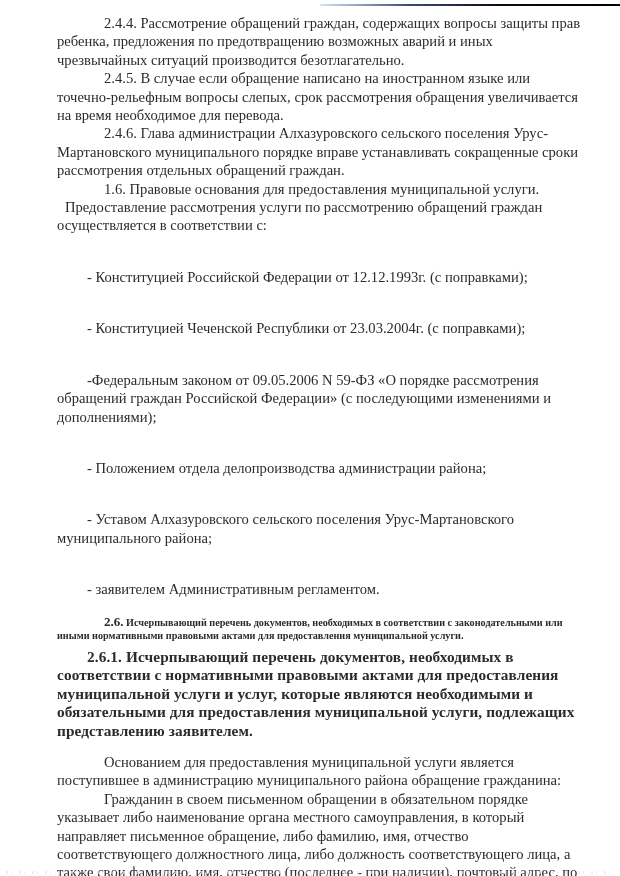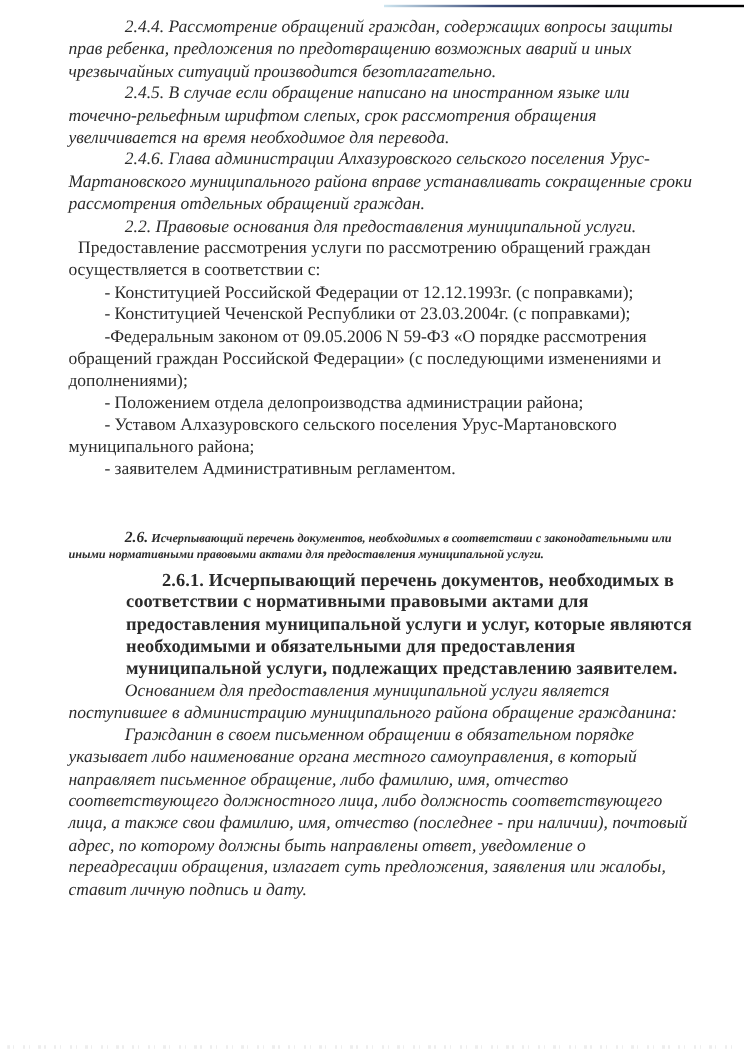--- a/index.html
+++ b/index.html
@@ -11,49 +11,48 @@
   }
   .scan-line {
     position: absolute; top: 4px; left: 320px; width: 300px; height: 2px;
     background: linear-gradient(to right, #cfe6f0 0%, #3a4a78 30%, #0a0a14 60%, #000 100%);
   }
   .page {
     position: absolute; left: 57px; top: 14px; width: 525px;
     font-size: 14.6px; line-height: 18.4px;
   }
   .p { margin: 0; }
-  .ind { text-indent: 47px; font-style: italic; }
-  .ind2 { text-indent: 30px; }
+  .ind { text-indent: 47px; }
+  .ind2 { text-indent: 30px; margin-top: 33px; }
   .ind3 { text-indent: 8px; }
   .small-bold {
-    font-weight: bold; font-size: 10.2px; line-height: 13.5px; margin-top: 40px;
+    font-weight: bold; font-size: 10.2px; line-height: 13.5px; margin-top: 16px;
   }
   .small-bold .num { font-size: 13px; }
   .big-bold {
     font-weight: bold; font-size: 15.3px; line-height: 18.5px; margin-top: 5px;
     letter-spacing: 0.1px;
-    margin-left: 48px;
   }
-  .mt4 { margin-top: 0; }
+  .mt4 { margin-top: 13px; }
   .scan-dots {
     position: absolute; bottom: 2px; left: 6px; right: 6px; height: 3px;
     background: repeating-linear-gradient(to right, #e6e6e6 0 2px, transparent 2px 5px, #e6e6e6 5px 6px, transparent 6px 13px);
     opacity: 0.7;
   }
 </style>
 </head>
 <body>
 
 <div class="scan-line"></div>
 
 <div class="page">
   <p class="p ind">2.4.4.  Рассмотрение обращений граждан, содержащих вопросы защиты прав ребенка, предложения по предотвращению возможных аварий и иных чрезвычайных ситуаций производится безотлагательно.</p>
-  <p class="p ind">2.4.5. В случае если обращение написано на иностранном языке или точечно-рельефным шрифтом слепых, срок рассмотрения обращения увеличивается на время необходимое для перевода.</p>
-  <p class="p ind">2.4.6. Глава администрации Алхазуровского сельского поселения Урус-Мартановского  муниципального района вправе устанавливать сокращенные сроки рассмотрения отдельных обращений граждан.</p>
-  <p class="p ind">2.2. Правовые основания для предоставления муниципальной услуги.</p>
+  <p class="p ind">2.4.5. В случае если обращение написано на иностранном языке или точечно-рельефным вопросы слепых, срок рассмотрения обращения увеличивается на время необходимое для перевода.</p>
+  <p class="p ind">2.4.6. Глава администрации Алхазуровского сельского поселения Урус-Мартановского  муниципального порядке вправе устанавливать сокращенные сроки рассмотрения отдельных обращений граждан.</p>
+  <p class="p ind">1.6. Правовые основания для предоставления муниципальной услуги.</p>
   <p class="p ind3">Предоставление рассмотрения услуги  по рассмотрению обращений граждан осуществляется в соответствии с:</p>
 
   <div>
     <p class="p ind2">- Конституцией Российской Федерации от 12.12.1993г. (с поправками);</p>
     <p class="p ind2">- Конституцией Чеченской Республики от 23.03.2004г. (с поправками);</p>
     <p class="p ind2">-Федеральным законом от 09.05.2006 N 59-ФЗ «О порядке рассмотрения обращений граждан Российской Федерации» (с последующими изменениями и дополнениями);</p>
     <p class="p ind2">- Положением отдела делопроизводства  администрации района;</p>
     <p class="p ind2">- Уставом Алхазуровского сельского поселения Урус-Мартановского муниципального района;</p>
     <p class="p ind2">- заявителем Административным регламентом.</p>
   </div>

